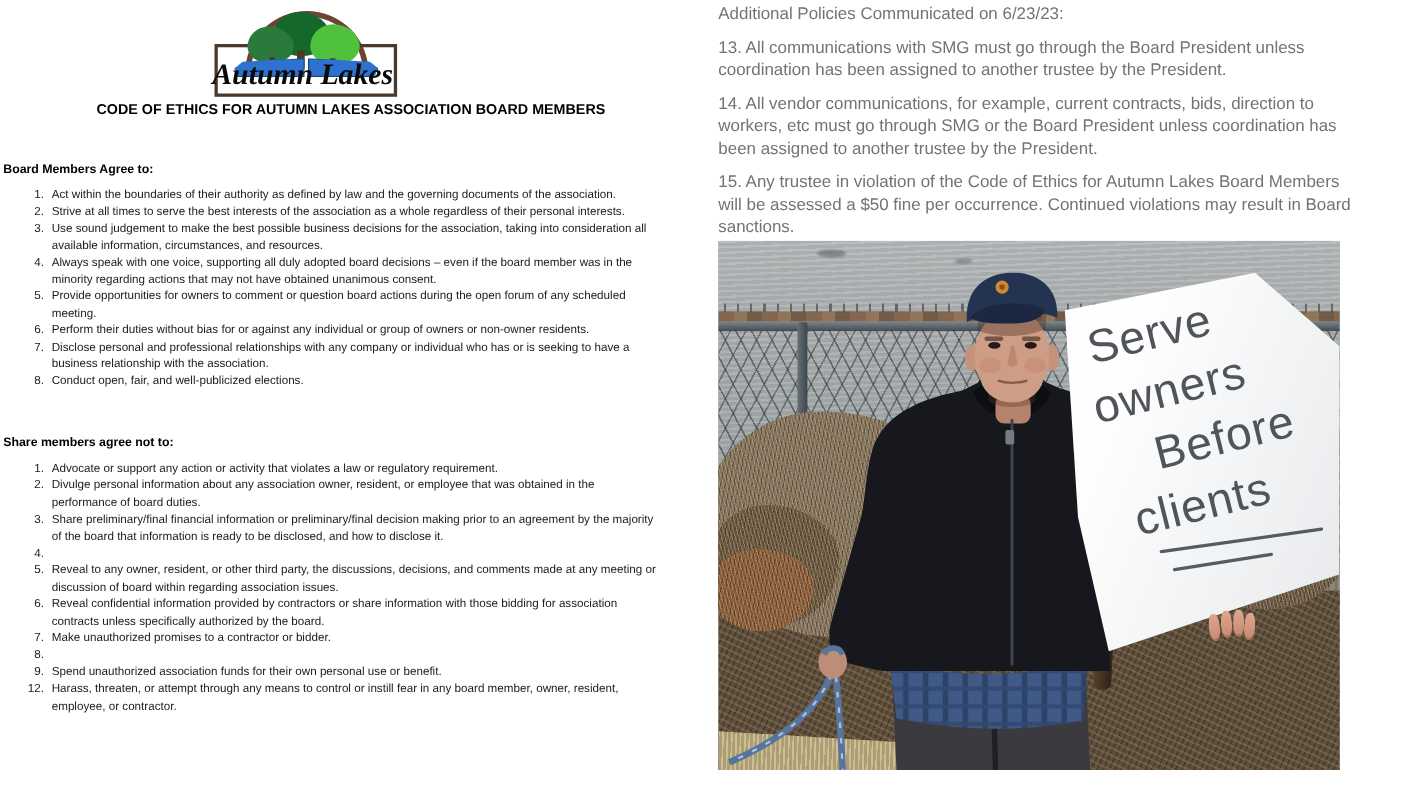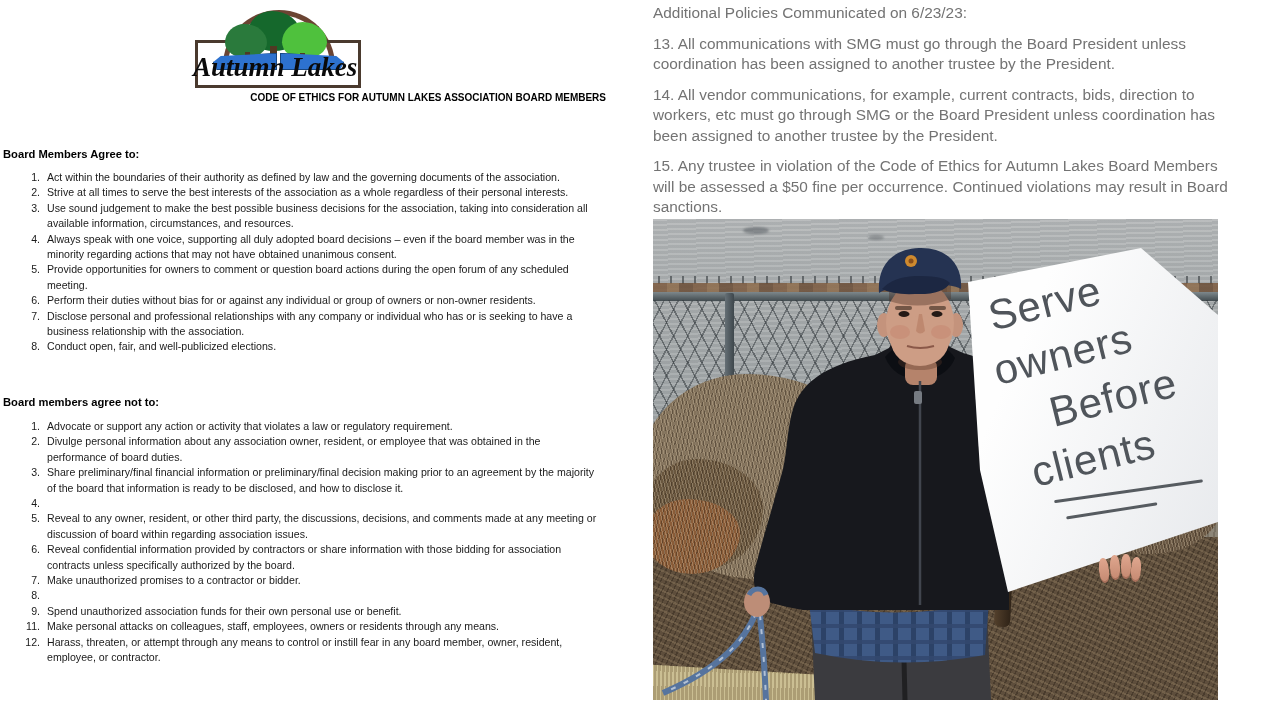--- a/index.html
+++ b/index.html
@@ -19,21 +19,21 @@
   .trunk{position:absolute;background:#503823;}
   .trunk-c{left:77px;top:42px;width:7px;height:16px;}
   .trunk-l{left:52px;top:48px;width:5px;height:12px;}
   .trunk-r{left:107px;top:49px;width:5px;height:12px;}
   .water-l{position:absolute;left:20px;top:49px;width:62px;height:15px;background:#2d72cf;border:1px solid #17457e;
     clip-path:polygon(0 55%,12% 18%,100% 0,100% 100%,6% 100%);}
   .water-r{position:absolute;left:87px;top:49px;width:62px;height:15px;background:#2d72cf;border:1px solid #17457e;
     clip-path:polygon(0 0,88% 18%,100% 55%,94% 100%,0 100%);}
   .logo-name{position:absolute;left:0;top:48px;width:170px;text-align:left;
     font-family:"Liberation Serif",serif;font-style:italic;font-weight:bold;font-size:27px;color:#0a0a0a;}
-  .doc-title{position:absolute;left:0;top:92px;width:606px;text-align:right;font-weight:bold;font-size:10px;color:#000;}
+  .doc-title{position:absolute;left:16px;top:92px;width:606px;text-align:center;font-weight:bold;font-size:13px;color:#000;}
   .sec-h{position:absolute;left:3px;font-weight:bold;font-size:11.2px;color:#000;}
   .sec1-h{top:148px;} .sec2-h{top:396px;}
   .num-list{position:absolute;left:22px;width:580px;font-size:10.6px;line-height:15.4px;}
   .list1{top:170px;} .list2{top:419px;}
   .li-row{display:flex;}
   .li-num{flex:none;width:18px;text-align:right;}
   .li-txt{margin-left:7px;}
   
   .policies{position:absolute;left:653px;top:3px;width:584px;font-size:15.4px;line-height:20.5px;color:#737373;}
   .policies-h{margin:0 0 10px 0;}
@@ -154,21 +154,21 @@
       <span class="li-num">7.</span>
       <span class="li-txt">Disclose personal and professional relationships with any company or individual who has or is seeking to have a business relationship with the association.</span>
     </div>
 
     <div class="li-row">
       <span class="li-num">8.</span>
       <span class="li-txt">Conduct open, fair, and well-publicized elections.</span>
     </div>
   </div>
 
-<div class="sec-h sec2-h">Board members agree not to:</div>
+<div class="sec-h sec2-h">Share members agree not to:</div>
 <div class="num-list list2">
 
     <div class="li-row">
       <span class="li-num">1.</span>
       <span class="li-txt">Advocate or support any action or activity that violates a law or regulatory requirement.</span>
     </div>
 
     <div class="li-row">
       <span class="li-num">2.</span>
       <span class="li-txt">Divulge personal information about any association owner, resident, or employee that was obtained in the performance of board duties.</span>
@@ -201,24 +201,20 @@
     <div class="li-row">
       <span class="li-num">8.</span>
     </div>
 
     <div class="li-row">
       <span class="li-num">9.</span>
       <span class="li-txt">Spend unauthorized association funds for their own personal use or benefit.</span>
     </div>
 
 
-    <div class="li-row">
-      <span class="li-num">11.</span>
-      <span class="li-txt">Make personal attacks on colleagues, staff, employees, owners or residents through any means.</span>
-    </div>
 
     <div class="li-row">
       <span class="li-num">12.</span>
       <span class="li-txt">Harass, threaten, or attempt through any means to control or instill fear in any board member, owner, resident, employee, or contractor.</span>
     </div>
   </div>
 
 <div class="policies">
   <div class="policies-h">Additional Policies Communicated on 6/23/23:</div>
   <div>

